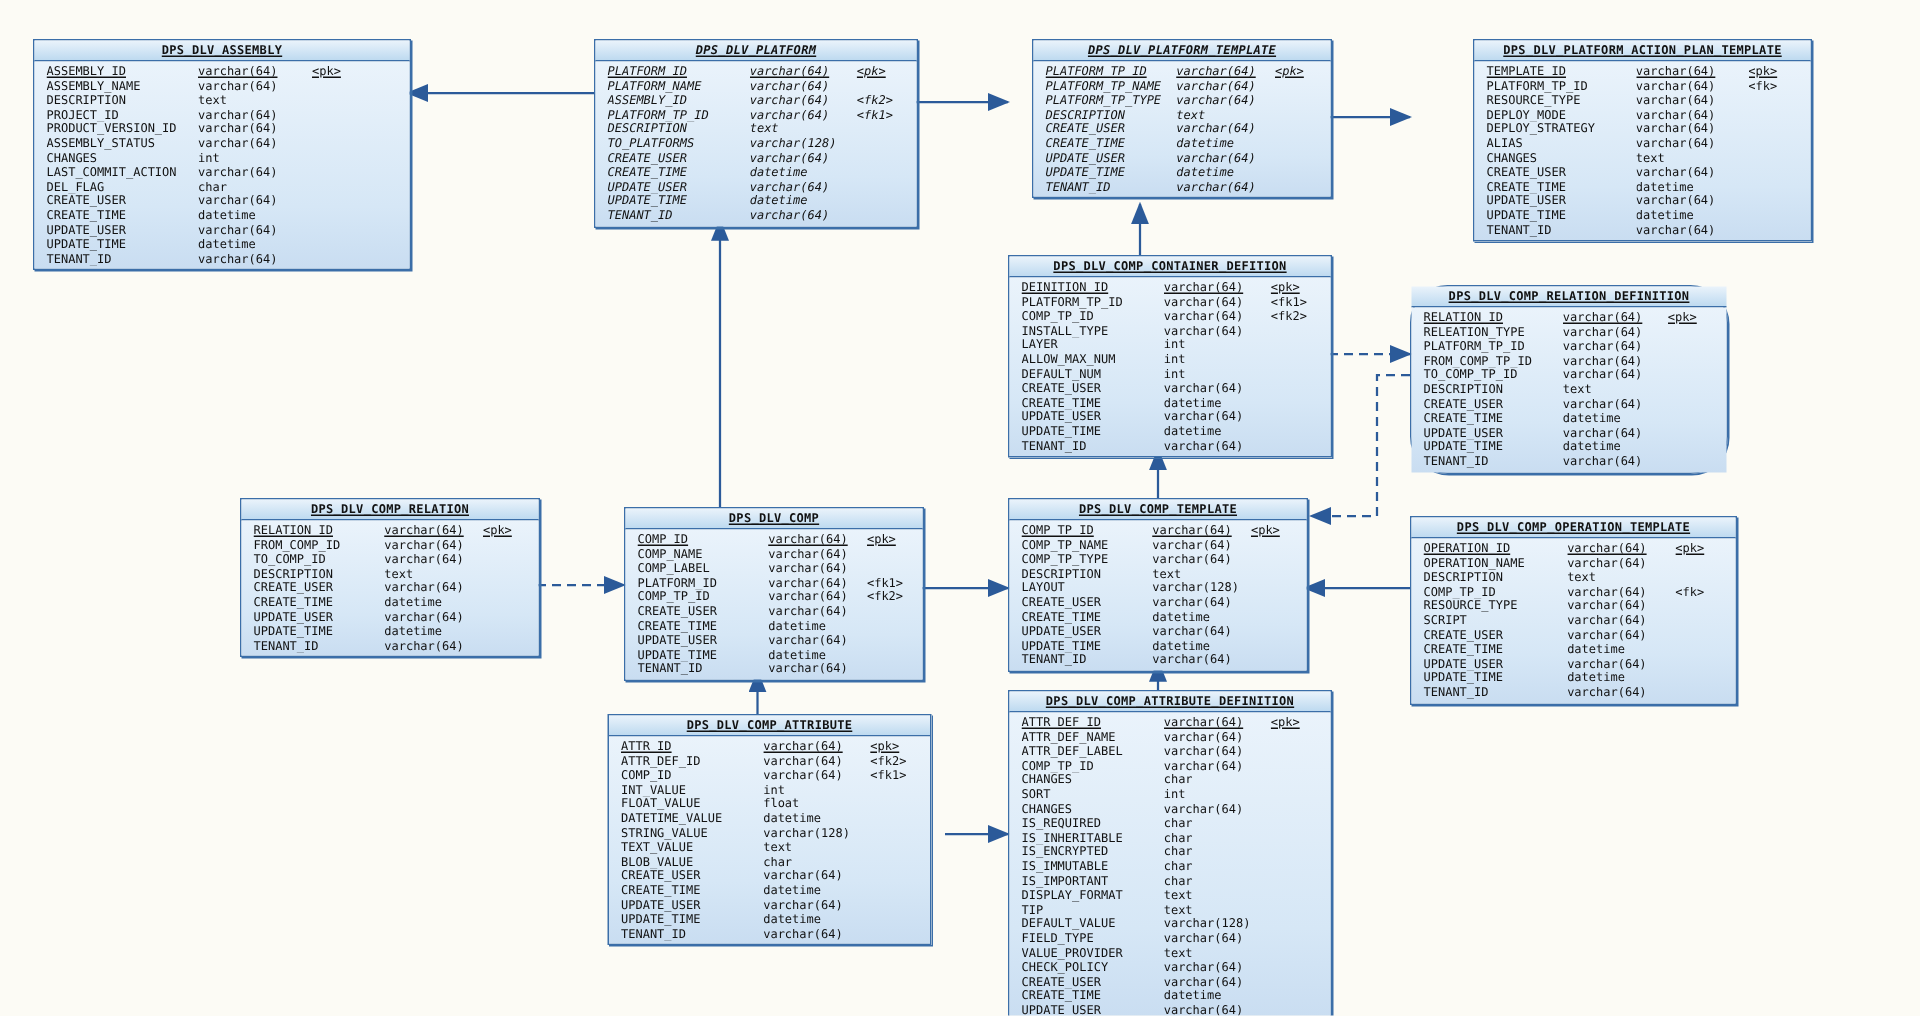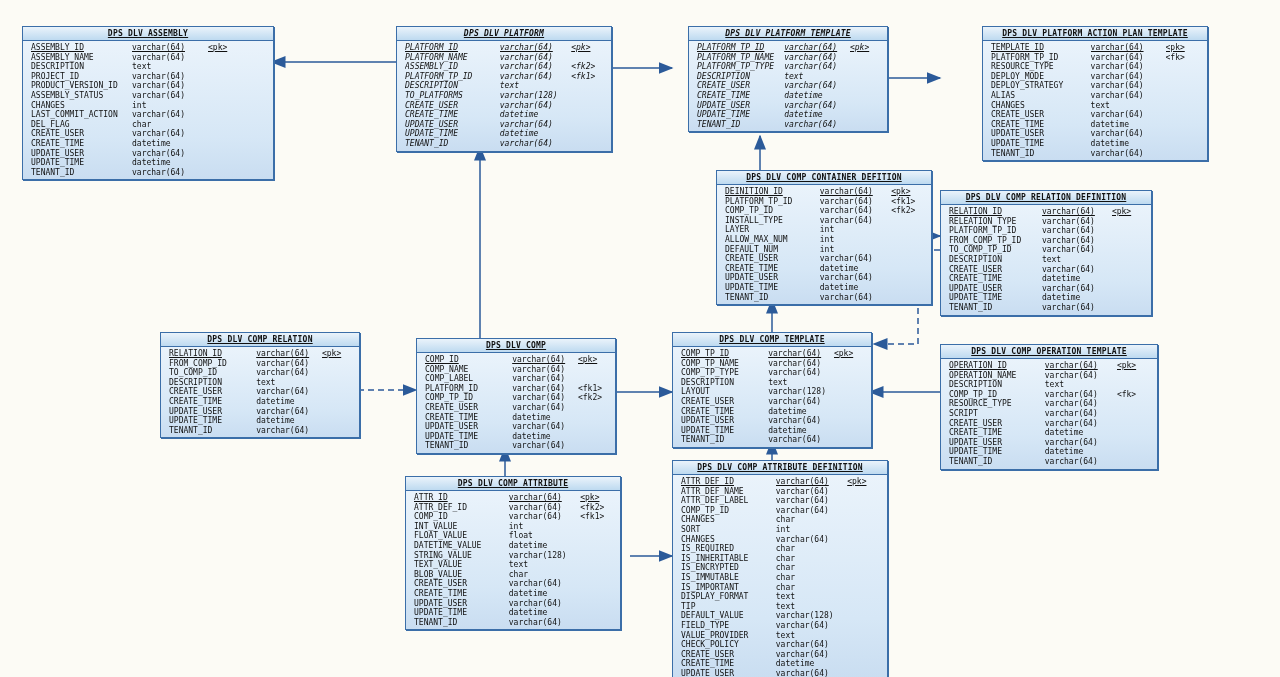--- a/index.html
+++ b/index.html
@@ -285,21 +285,21 @@
             <span class="col-t">datetime</span>
             <span class="col-a"></span>
           </div>
           <div class="row">
             <span class="col-k">TENANT_ID</span>
             <span class="col-t">varchar(64)</span>
             <span class="col-a"></span>
           </div>
         </div>
       </div>
-      <div class="tbl" style="left: 672px; top: 170px; width: 214px; margin-left: 44px;">
+      <div class="tbl" style="left: 672px; top: 170px; width: 214px;">
         <div class="title">DPS_DLV_COMP_CONTAINER_DEFITION</div>
         <div class="body">
           <div class="row pk">
             <span class="col-k">DEINITION_ID</span>
             <span class="col-t">varchar(64)</span>
             <span class="col-a">&lt;pk&gt;</span>
           </div>
           <div class="row">
             <span class="col-k">PLATFORM_TP_ID</span>
             <span class="col-t">varchar(64)</span>
@@ -350,21 +350,21 @@
             <span class="col-t">datetime</span>
             <span class="col-a"></span>
           </div>
           <div class="row">
             <span class="col-k">TENANT_ID</span>
             <span class="col-t">varchar(64)</span>
             <span class="col-a"></span>
           </div>
         </div>
       </div>
-      <div class="tbl" style="left: 940px; top: 190px; width: 210px;">
+      <div class="tbl" style="left: 940px; top: 190px; width: 210px; border-radius: 25px;">
         <div class="title">DPS_DLV_COMP_RELATION_DEFINITION</div>
         <div class="body">
           <div class="row pk">
             <span class="col-k">RELATION_ID</span>
             <span class="col-t">varchar(64)</span>
             <span class="col-a">&lt;pk&gt;</span>
           </div>
           <div class="row">
             <span class="col-k">RELEATION_TYPE</span>
             <span class="col-t">varchar(64)</span>

